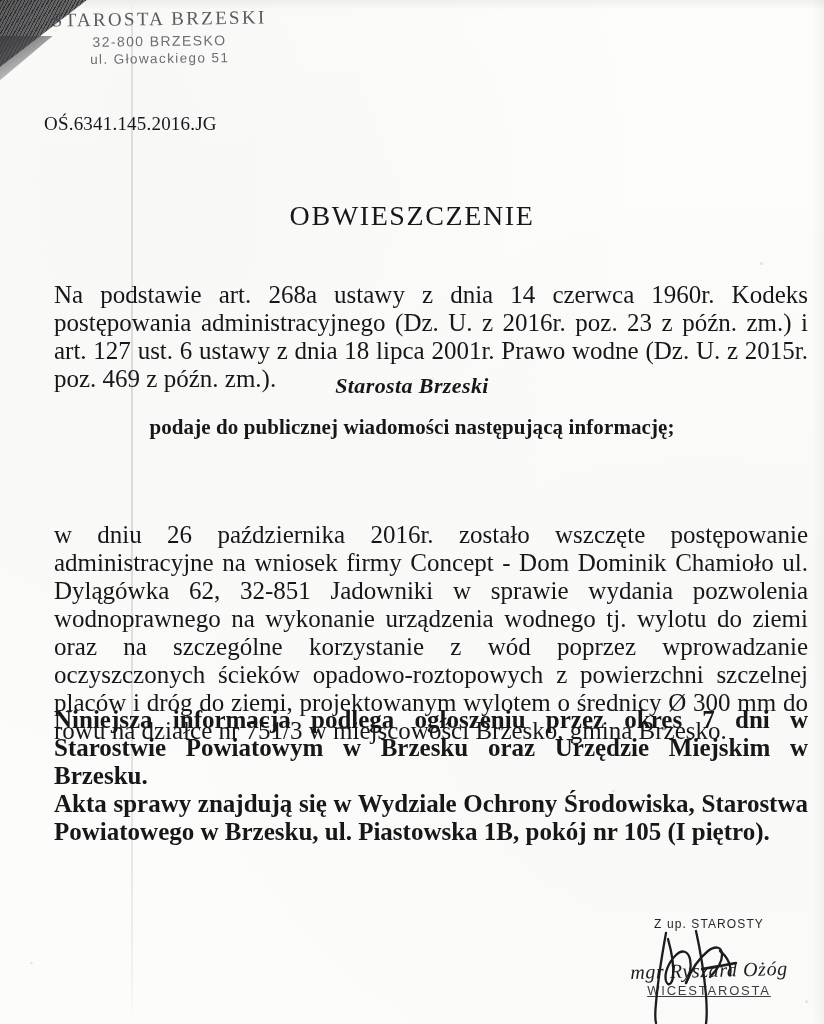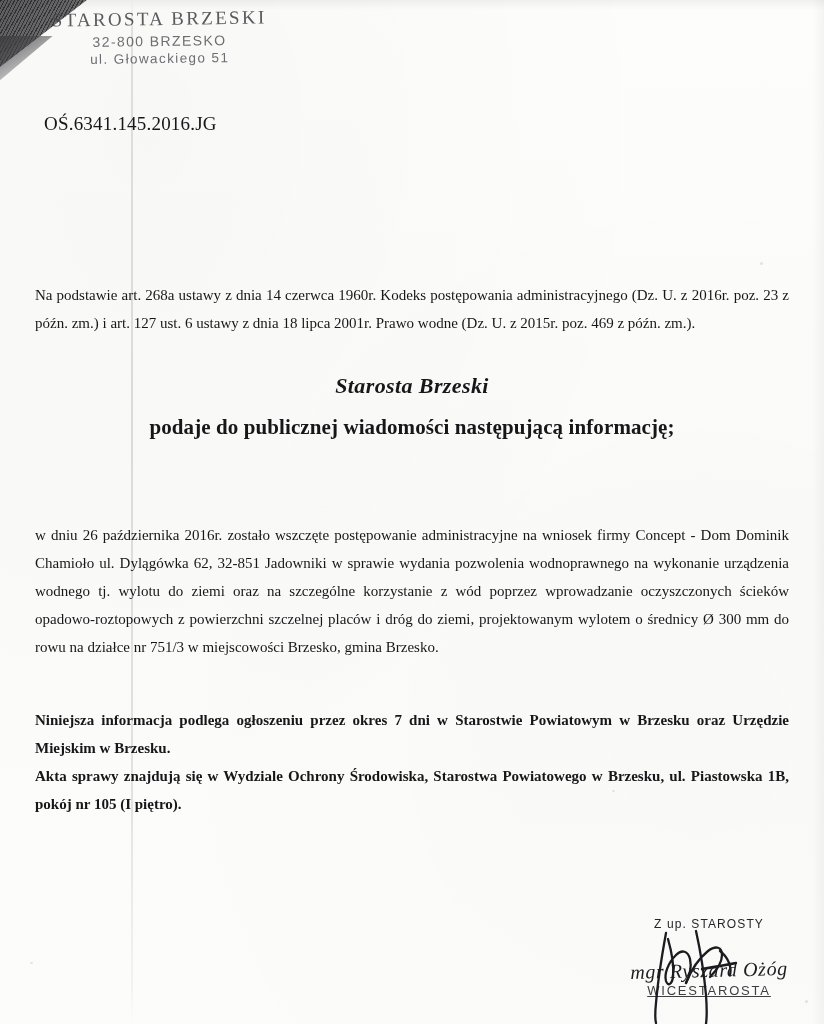--- a/index.html
+++ b/index.html
@@ -123,23 +123,23 @@
     width: 824px;
     text-align: center;
     font-size: 28px;
     letter-spacing: 1.6px;
     font-weight: 400;
   }
 
   
   .block {
     position: absolute;
-    left: 35px;
+    left: 54px;
     width: 754px;
-    font-size: 15px;
+    font-size: 25px;
     line-height: 28px;
     text-align: justify;
     text-justify: inter-word;
   }
   .block.legal  { top: 281px; }
   .block.main   { top: 521px; }
   .block.notice { top: 706px; }
   .block.contact{ top: 818px; text-align: left; }
 
   .subtitle-wrap {
@@ -224,20 +224,21 @@
   <div class="speck" style="left:30px; top:962px; width:3px; height:2px;"></div>
 
   <div class="stamp">
     <div class="stamp-title">STAROSTA BRZESKI</div>
     <div class="stamp-line">32-800 BRZESKO</div>
     <div class="stamp-line second">ul. Głowackiego 51</div>
   </div>
 
   <div class="refno">OŚ.6341.145.2016.JG</div>
 
+  <div class="doc-title">OBWIESZCZENIE</div>
 
   <div class="block legal">Na podstawie art. 268a ustawy z dnia 14 czerwca 1960r. Kodeks postępowania administracyjnego (Dz. U. z 2016r. poz. 23 z późn. zm.) i art. 127 ust. 6 ustawy z dnia 18 lipca 2001r. Prawo wodne (Dz. U. z 2015r. poz. 469 z późn. zm.).</div>
 
   <div class="subtitle-wrap">
     <div class="subtitle-name">Starosta Brzeski</div>
     <div class="subtitle-text">podaje do publicznej wiadomości następującą informację;</div>
   </div>
 
   <div class="block main">w dniu 26 października 2016r. zostało wszczęte postępowanie administracyjne na wniosek firmy Concept - Dom Dominik Chamioło ul. Dylągówka 62, 32-851 Jadowniki w sprawie wydania pozwolenia wodnoprawnego na wykonanie urządzenia wodnego tj. wylotu do ziemi oraz na szczególne korzystanie z wód poprzez wprowadzanie oczyszczonych ścieków opadowo-roztopowych z powierzchni szczelnej placów i dróg do ziemi, projektowanym wylotem o średnicy Ø 300 mm do rowu na działce nr 751/3 w miejscowości Brzesko, gmina Brzesko.</div>
 

